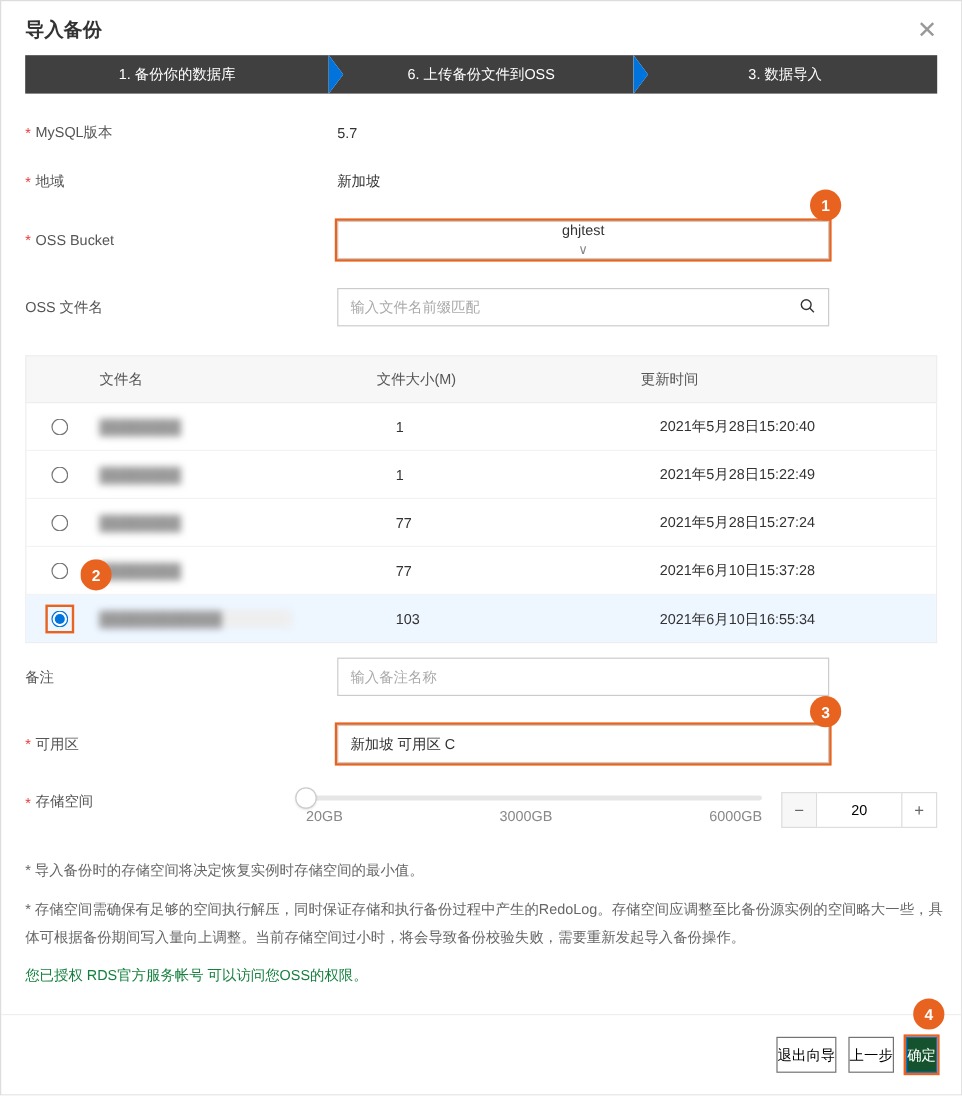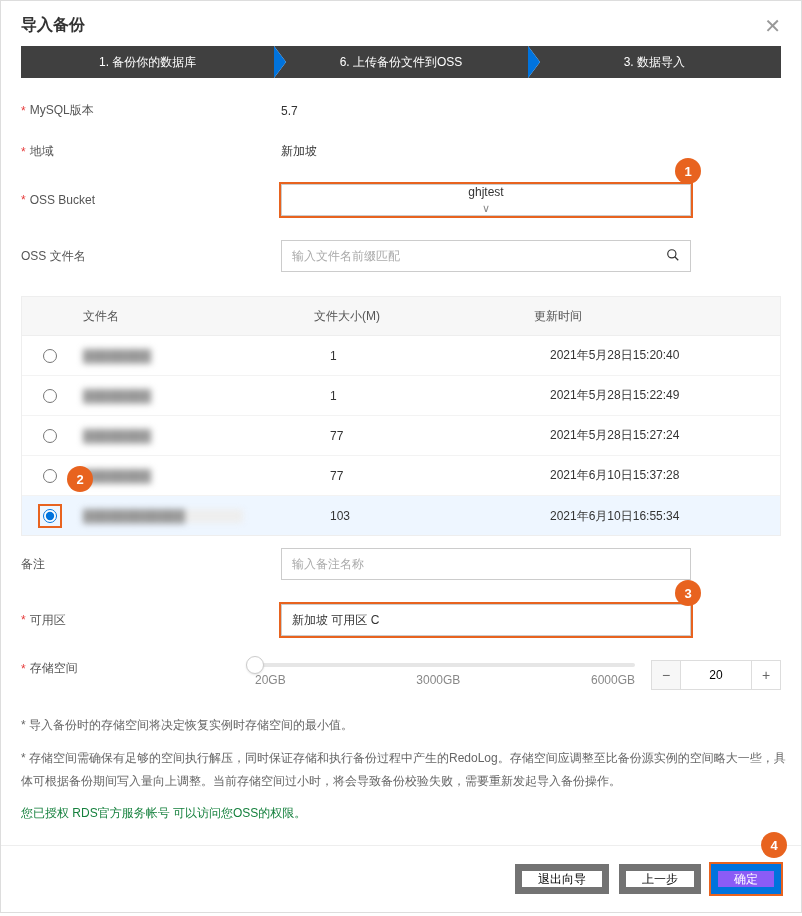--- a/index.html
+++ b/index.html
@@ -51,22 +51,22 @@
   .slider-wrap { display: flex; align-items: center; gap: 16px; }
   .slider-track { position: relative; width: 380px; height: 4px; background: #e6e6e6; border-radius: 2px; }
   .slider-thumb { position: absolute; left: 0%; top: 50%; transform: translate(-50%,-50%); width: 18px; height: 18px; border-radius: 50%; background: #fff; border: 1px solid #ccc; box-shadow: 0 1px 2px rgba(0,0,0,.1); cursor: pointer;}
   .slider-labels { display: flex; justify-content: space-between; width: 380px; color: #888; margin-top: 6px; }
   .stepper { display: flex; align-items: center; margin-left: auto;}
   .step-btn { width: 30px; height: 30px; border: 1px solid #ddd; background: #f7f7f7; display: flex; align-items: center; justify-content: center; cursor: pointer; font-size: 14px; color: #666;}
   .step-input { width: 70px; height: 30px; border: 1px solid #ddd; border-left: none; border-right: none; text-align: center; font-size: 12px; outline: none;}
   .notes { padding: 0 5px 10px 20px; color: #666; line-height: 1.9; }
   .notes p { margin-bottom: 10px; }
   .footer { display: flex; justify-content: flex-end; gap: 10px; padding: 18px 20px; border-top: 1px solid #eee; position: relative;}
-  .btn { height: 30px; padding: 0 16px; border: 7px solid #737373; background: #fff; font-size: 12px; cursor: pointer; }
-  .btn-primary { background: #8b5cf6; color: #fff; border-color: #0073dd; }
+  .btn { height: 30px; padding: 0 0; border: 1px solid #737373; background: #fff; font-size: 12px; cursor: pointer; }
+  .btn-primary { background: #14532d; color: #fff; border-color: #0073dd; }
   
   .annot { position: absolute; width: 26px; height: 26px; border-radius: 50%; background: #e8631f; color: #fff; display: flex; align-items: center; justify-content: center; font-weight: 700; font-size: 13px; z-index: 10;}
   .radio-hl { outline: 2px solid #e8631f; padding: 2px; width: 20px; height: 20px; display: flex; align-items: center; justify-content: center; }
 </style>
 </head>
 <body>
 
 <div class="dialog">
 
   <div class="header">

